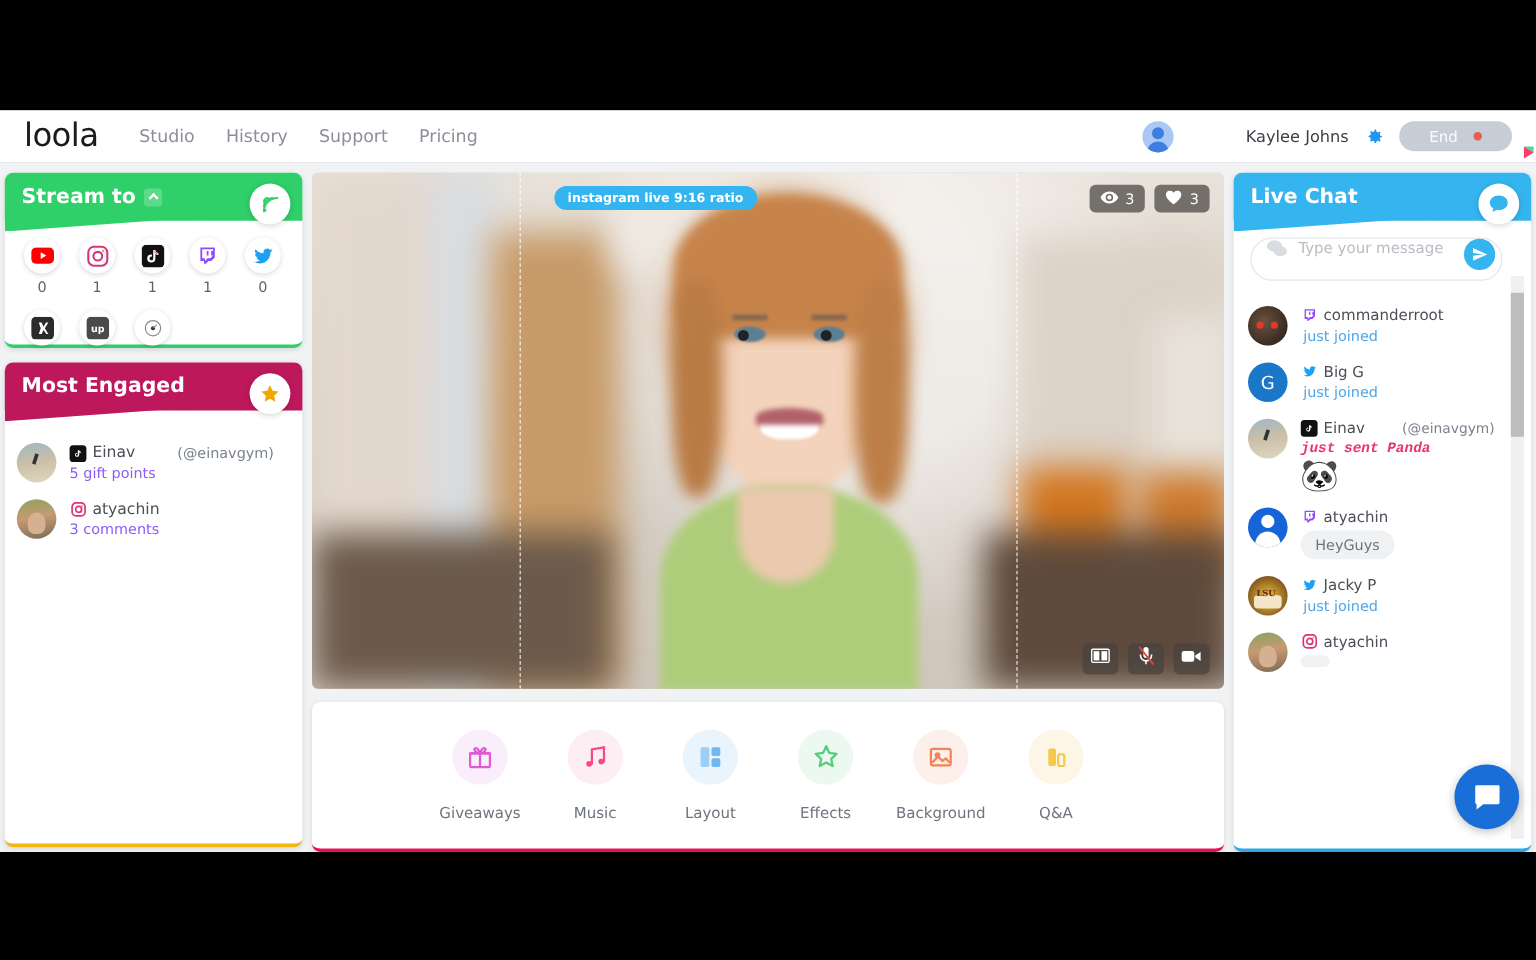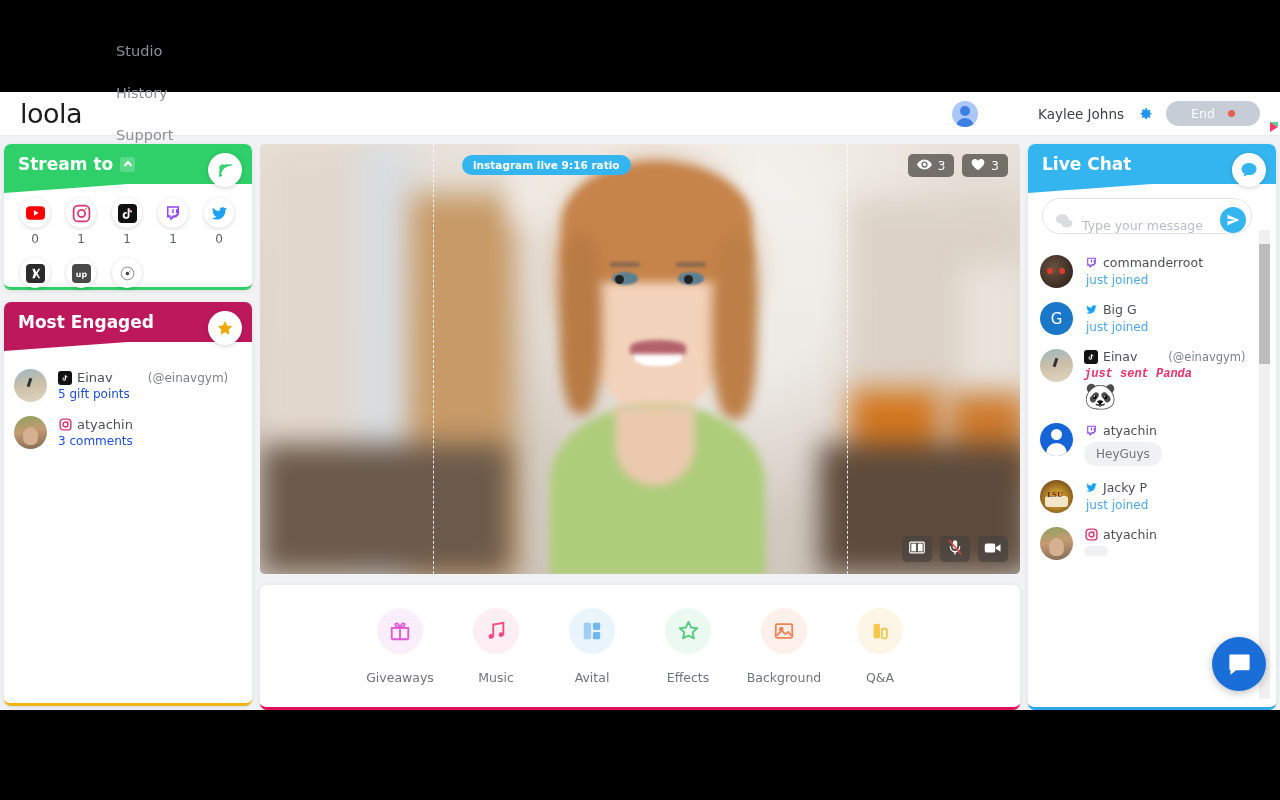--- a/index.html
+++ b/index.html
@@ -40,21 +40,21 @@
     border-bottom:5px solid transparent;
   }
   .logo-play:after{
     content:""; position:absolute; left:-8px; top:-5px;
     width:0;height:0;
     border-left:8px solid transparent;
     border-top:5px solid #17c964;
     border-bottom:5px solid transparent;
     opacity:.75;
   }
-  #main-nav { display:flex; gap:26px; margin-left:34px;flex-direction:column; }
+  #main-nav { display:flex; gap:26px; margin-left:34px; }
   .nav-item {
     font-size:14.5px; color:#8a8f98; cursor:pointer;
     font-family:"DejaVu Sans", sans-serif;
   }
   #header-right {
     margin-left:auto; margin-right:20px; display:flex; align-items:center; gap:12px;
   }
   .avatar-sm {
     width:26px;height:26px;border-radius:50%;background:#aac7f5;
     position:relative; overflow:hidden;
@@ -131,21 +131,21 @@
   #engaged-panel { left:0; top:158px; width:248px; height:404px; border-bottom:3px solid #f5b511; }
   #engaged-panel .panel-header { background:#be185d; }
   #engaged-list { padding-top:20px; }
   .eng-row { display:flex; align-items:center; padding:7px 10px; }
   .eng-av { width:33px;height:33px;border-radius:50%; flex:none; }
   .eng-body { margin-left:11px; }
   .eng-line1 { display:flex; align-items:center; gap:5px; }
   .eng-plat { width:14px;height:14px;border-radius:3px;display:flex;align-items:center;justify-content:center;font-size:9px;}
   .eng-name{font-size:13px;color:#4a4f57;font-family:"DejaVu Sans", sans-serif;}
   .eng-handle{font-size:12px;color:#7b828c;margin-left:30px;font-family:"DejaVu Sans", sans-serif;}
-  .eng-sub{font-size:12px;color:#1d4ed8;margin-top:2px;font-family:"DejaVu Sans", sans-serif;}
+  .eng-sub{font-size:12px;color:#8b5cf6;margin-top:2px;font-family:"DejaVu Sans", sans-serif;}
 
   
   #center-col { position:absolute; left:260px; top:52px; width:760px; height:566px; }
   #stage {
     position:absolute; left:0; top:0; width:760px; height:430px;
     border-radius:5px; overflow:hidden; background:#cfc9c3;
   }
   
   #stage-bg { position:absolute; inset:0;
     background:
@@ -191,21 +191,21 @@
 
   
   #chat-panel {
     position:absolute; left:1028px; top:52px; width:248px; height:566px;
     border-bottom:3px solid #2fa8e8;
   }
   #chat-panel .panel-header { background:#35b5ef; }
   #chat-body { position:absolute; left:0; top:40px; right:0; bottom:0; overflow:hidden; }
   #chat-input-wrap {
     margin:14px 24px 0 14px; height:36px; border:1px solid #e3e5e8; border-radius:18px;
-    display:flex; align-items:flex-end; padding:0 5px 0 12px; background:#fff;
+    display:flex; align-items:flex-start; padding:0 5px 0 12px; background:#fff;
   }
   #chat-placeholder{font-size:12.5px;color:#b9bdc3;margin-left:8px;flex:1;font-family:"DejaVu Sans", sans-serif;}
   #chat-send {
     width:26px;height:26px;border-radius:50%;background:#35b5ef;
     display:flex;align-items:center;justify-content:center;cursor:pointer;
   }
   #chat-scroll-track{
     position:absolute; right:6px; top:46px; width:11px; bottom:8px; background:#f0f0f0;
   }
   #chat-scroll-up{
@@ -530,21 +530,21 @@
         <span class="tool-label">Music</span>
       </div>
       <div class="tool">
         <span class="tool-ico" style="background:#eaf4fd;">
           <svg width="22" height="22" viewBox="0 0 24 24">
             <rect x="3" y="3" width="8" height="18" rx="1.6" fill="#9ecdf5"></rect>
             <rect x="13" y="3" width="8" height="8" rx="1.6" fill="#6fb8f0"></rect>
             <rect x="13" y="13" width="8" height="8" rx="1.6" fill="#6fb8f0"></rect>
           </svg>
         </span>
-        <span class="tool-label">Avital</span>
+        <span class="tool-label">Layout</span>
       </div>
       <div class="tool">
         <span class="tool-ico" style="background:#ecf9f0;">
           <svg width="23" height="23" viewBox="0 0 24 24" fill="none" stroke="#56cc7f" stroke-width="2" stroke-linejoin="round">
             <path d="M12 3l2.7 5.8 6.3.8-4.6 4.4 1.2 6.2L12 17.2 6.4 20.2l1.2-6.2L3 9.6l6.3-.8z"></path>
           </svg>
         </span>
         <span class="tool-label">Effects</span>
       </div>
       <div class="tool">

